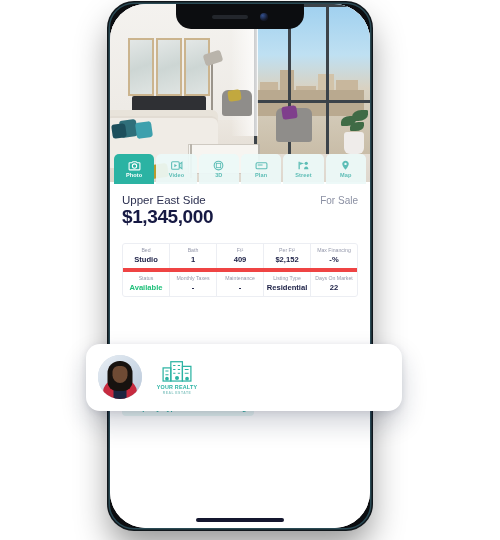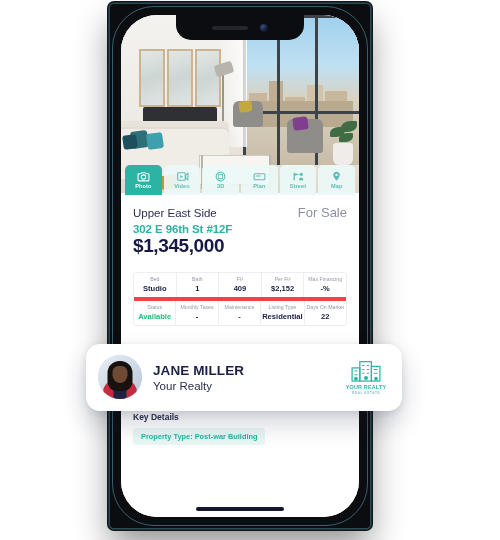--- a/index.html
+++ b/index.html
@@ -10,27 +10,27 @@
     font-family: "Liberation Sans", sans-serif;
     overflow: hidden;
     position: relative;
   }
 
   
   #device {
     position: absolute;
     left: 110px; top: 4px;
     width: 260px; height: 524px;
-    border-radius: 4px;
+    border-radius: 24px;
     background: #0c0d10;
     box-shadow:
       0 0 0 1.5px #2a4a55,
       0 0 0 3px #10161b,
       0 18px 34px rgba(0,0,0,.42);
-    padding: 11px;
+    padding: 0;
   }
   #device-rim {
     position: absolute; inset: 2px;
     border-radius: 42px;
     border: 1.2px solid #3d6f7d;
     pointer-events: none;
     opacity: .85;
   }
 
   #screen {
@@ -124,21 +124,21 @@
   .tab.active .lbl { color: #ffffff; }
 
   
   #sheet {
     position: absolute; left: 0; right: 0; top: 180px; bottom: 0;
     background: #ffffff; padding: 10px 12px 0 12px;
     z-index: 10;
   }
   #loc-row { display: flex; align-items: baseline; justify-content: space-between; }
   #neighborhood { font-size: 11.5px; color: #2c3050; font-weight: 400; }
-  #forsale { font-size: 13px; color: #8b90a3; font-weight: 500; }
+  #forsale { font-size: 10px; color: #8b90a3; font-weight: 500; }
   #address { font-size: 11.5px; font-weight: 700; color: #2bb3a3; margin-top: 3px; letter-spacing:-.1px;}
   #price   { font-size: 19px; font-weight: 700; color: #161943; letter-spacing: -.4px; }
 
   
   #stats { margin-top: 15px; border: 1px solid #eceef3; border-radius: 3px; overflow: hidden; }
   .srow { display: flex; }
   .srow + .srow { border-top: 4px solid #ef4444; }
   .scell { flex: 1; padding: 3px 1px 4px; text-align: center; }
   .scell + .scell { border-left: 1px solid #eceef3; }
   .sk { font-size: 5.2px; color: #9498ab; font-weight: 500; display:block; }
@@ -325,21 +325,20 @@
       </div>
     </div>
 
     <div id="sheet">
 
       <div id="loc-row">
         <span id="neighborhood">Upper East Side</span>
         <span id="forsale">For Sale</span>
       </div>
 
-      <div id="address">302 E 96th St #12F</div>
       <div id="price">$1,345,000</div>
 
       <div id="stats">
         <div class="srow">
           <div class="scell">
             <span class="sk">Bed</span>
             <span class="sv">Studio</span>
           </div>
           <div class="scell">
             <span class="sk">Bath</span>
@@ -399,24 +398,20 @@
   <div id="agent-top">
 
     <div id="avatar">
       <div id="av-bg"></div>
       <div id="av-body"></div>
       <div id="av-torso"></div>
       <div id="av-hair"></div>
       <div id="av-face"></div>
     </div>
 
-    <div id="agent-text">
-      <div id="agent-name">JANE MILLER</div>
-      <div id="agent-company">Your Realty</div>
-    </div>
 
     <div id="brand">
       <span id="brand-mark">
         <svg viewBox="0 0 44 30">
           <rect x="14" y="3" width="15" height="25" fill="none" stroke="#2bb3a3" stroke-width="1.6"></rect>
           <rect x="4" y="11" width="10" height="17" fill="none" stroke="#2bb3a3" stroke-width="1.6"></rect>
           <rect x="29" y="9" width="11" height="19" fill="none" stroke="#2bb3a3" stroke-width="1.6"></rect>
           <path d="M17 8h3M23 8h3M17 13h3M23 13h3M17 18h3M23 18h3" stroke="#2bb3a3" stroke-width="1.3"></path>
           <path d="M7 15h4M7 20h4M32 13h5M32 18h5" stroke="#2bb3a3" stroke-width="1.3"></path>
           <circle cx="9" cy="25" r="2.4" fill="#2bb3a3"></circle>

